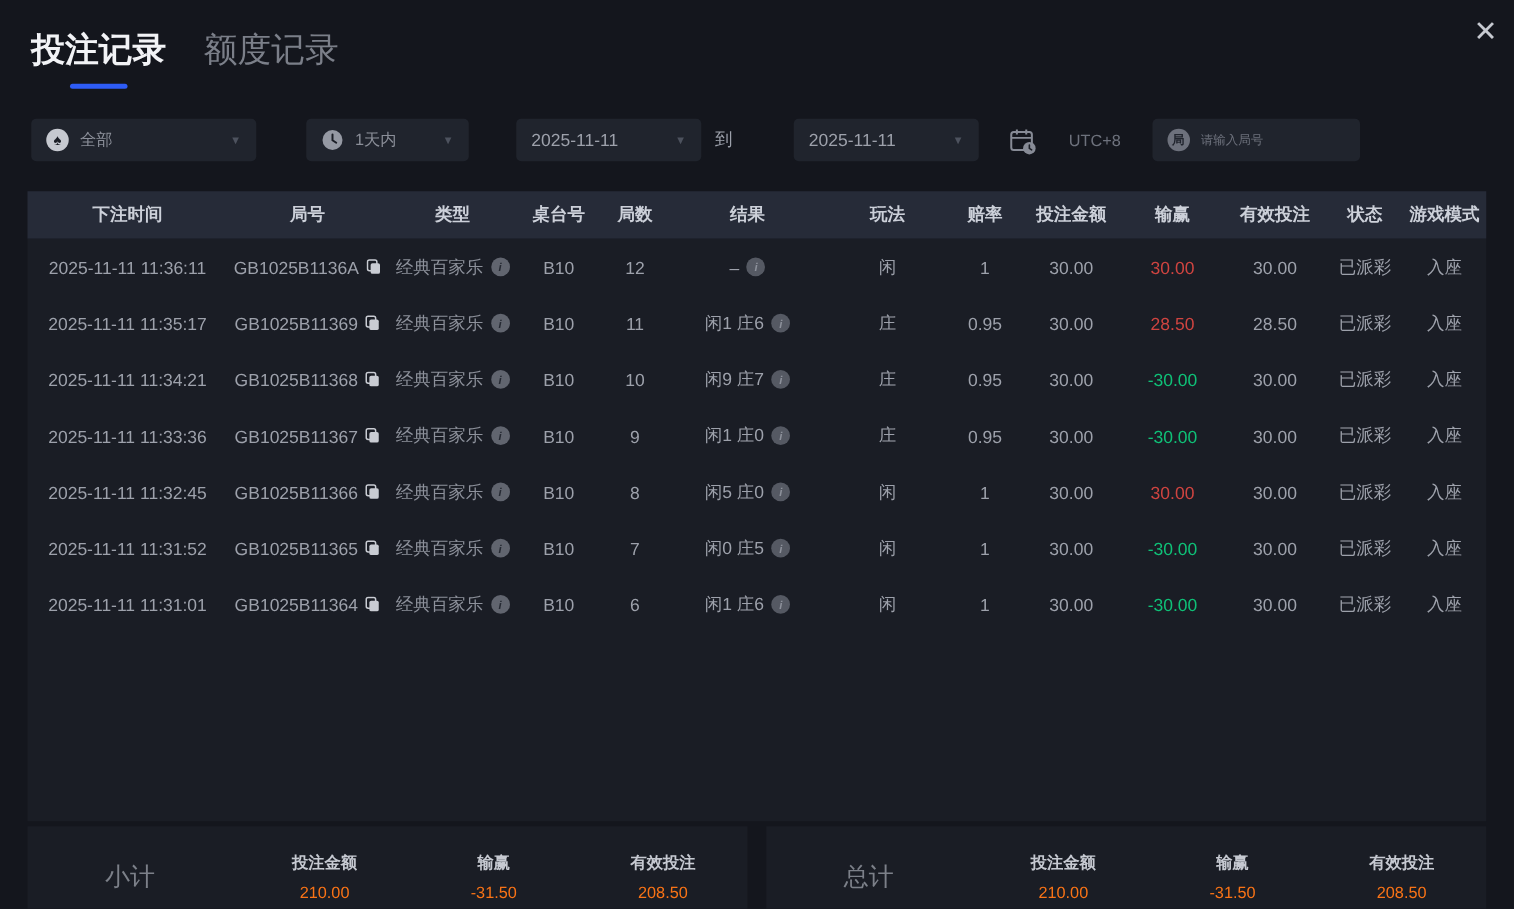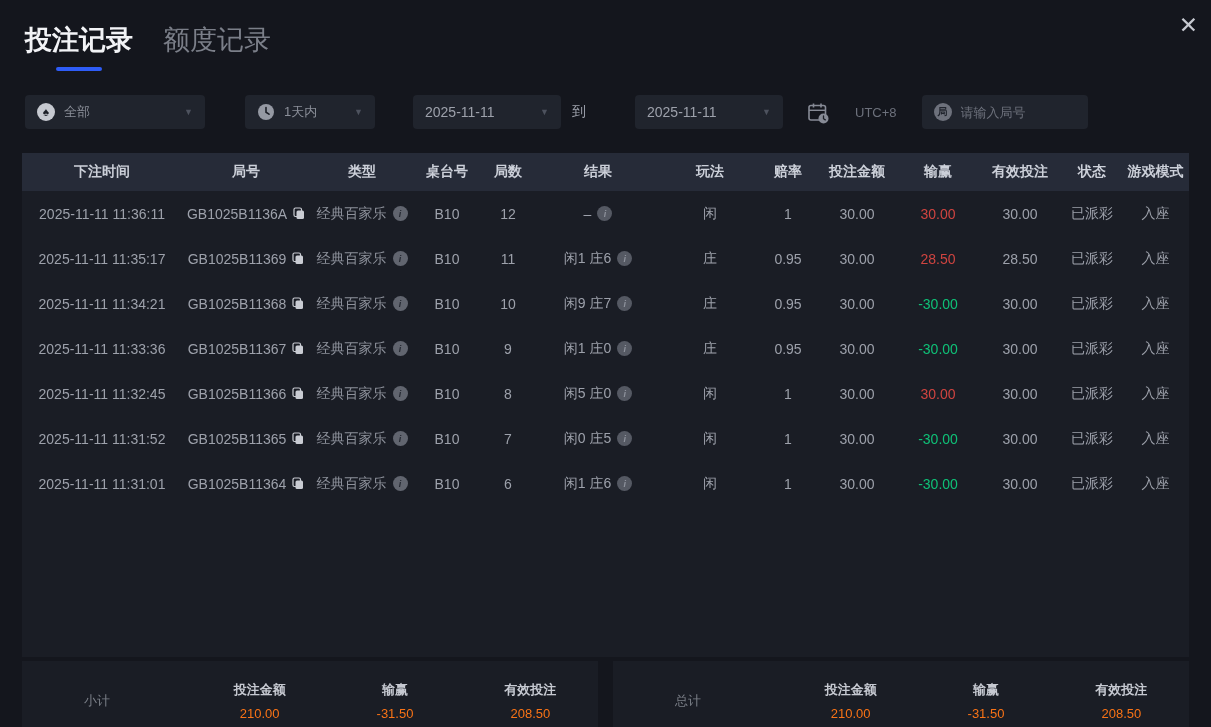--- a/index.html
+++ b/index.html
@@ -30,21 +30,21 @@
   .date-picker { width:148px; margin-left:38px; color:#9da1ab; font-size:14px; }
   .to-label { margin:0 11px; font-size:14px; color:#9da1ab; }
   .icon-circle { width:18px; height:18px; border-radius:50%; display:inline-flex;
     align-items:center; justify-content:center; flex:none; }
   .spade-circle { background:#c6c9d0; color:#1b1e26; font-size:12px; }
   .tz-group { display:flex; align-items:center; margin-left:23px; gap:26px; }
   .tz-text { font-size:13px; color:#6d717c; }
   .search-box { width:166px; margin-left:25px; gap:9px; cursor:text; }
   .search-box .circ { background:#6d717c; color:#20242d; font-size:10px; font-weight:bold; }
   .search-box input { background:transparent; border:none; outline:none; width:100%;
-    font-size:13px; color:#9da1ab; font-family:inherit; }
+    font-size:10px; color:#9da1ab; font-family:inherit; }
   .search-box input::placeholder { color:#6d717c; }
   .query-btn { margin-left:auto; width:138px; height:36px; background:#4a68dd; border:none;
     border-radius:4px; color:#ffffff; font-size:16px; cursor:pointer; font-family:inherit; }
 
   
   .table { margin:24px 22px 0 22px; }
   .grid-row { display:grid;
     grid-template-columns:160px 128px 104px 66px 56px 124px 100px 56px 82px 80px 84px 60px 67px;
     align-items:center; }
   .thead { height:38px; background:#262b38; color:#ccd0d9; font-size:14px; font-weight:bold; }
@@ -58,21 +58,21 @@
   .info-circle { width:15px; height:15px; border-radius:50%; background:#61656f; color:#262a33;
     font-size:9px; font-weight:bold; display:inline-flex; align-items:center; justify-content:center;
     cursor:pointer; font-style:italic; }
   .info-circle.dim { background:#555963; color:#8d919b; }
   .red { color:#cf4440; }
   .green { color:#0fc077; }
 
   
   .summaries { display:flex; gap:15px; margin:4px 22px 0 22px; }
   .summary-box { flex:1; background:#1a1d25; height:80px; display:flex; align-items:center; }
-  .sum-label { width:170px; padding-left:62px; font-size:13px; color:#7c8089; }
+  .sum-label { width:170px; padding-left:62px; font-size:20px; color:#7c8089; }
   .stat { flex:1; text-align:center; }
   .stat-label { font-size:13px; color:#c6c9d1; font-weight:bold; margin-bottom:7px; }
   .stat-value { font-size:13px; color:#f97316; }
 </style>
 </head>
 <body>
 
 <div class="titlebar">
   <div class="tabs">
     <div class="tab active">

